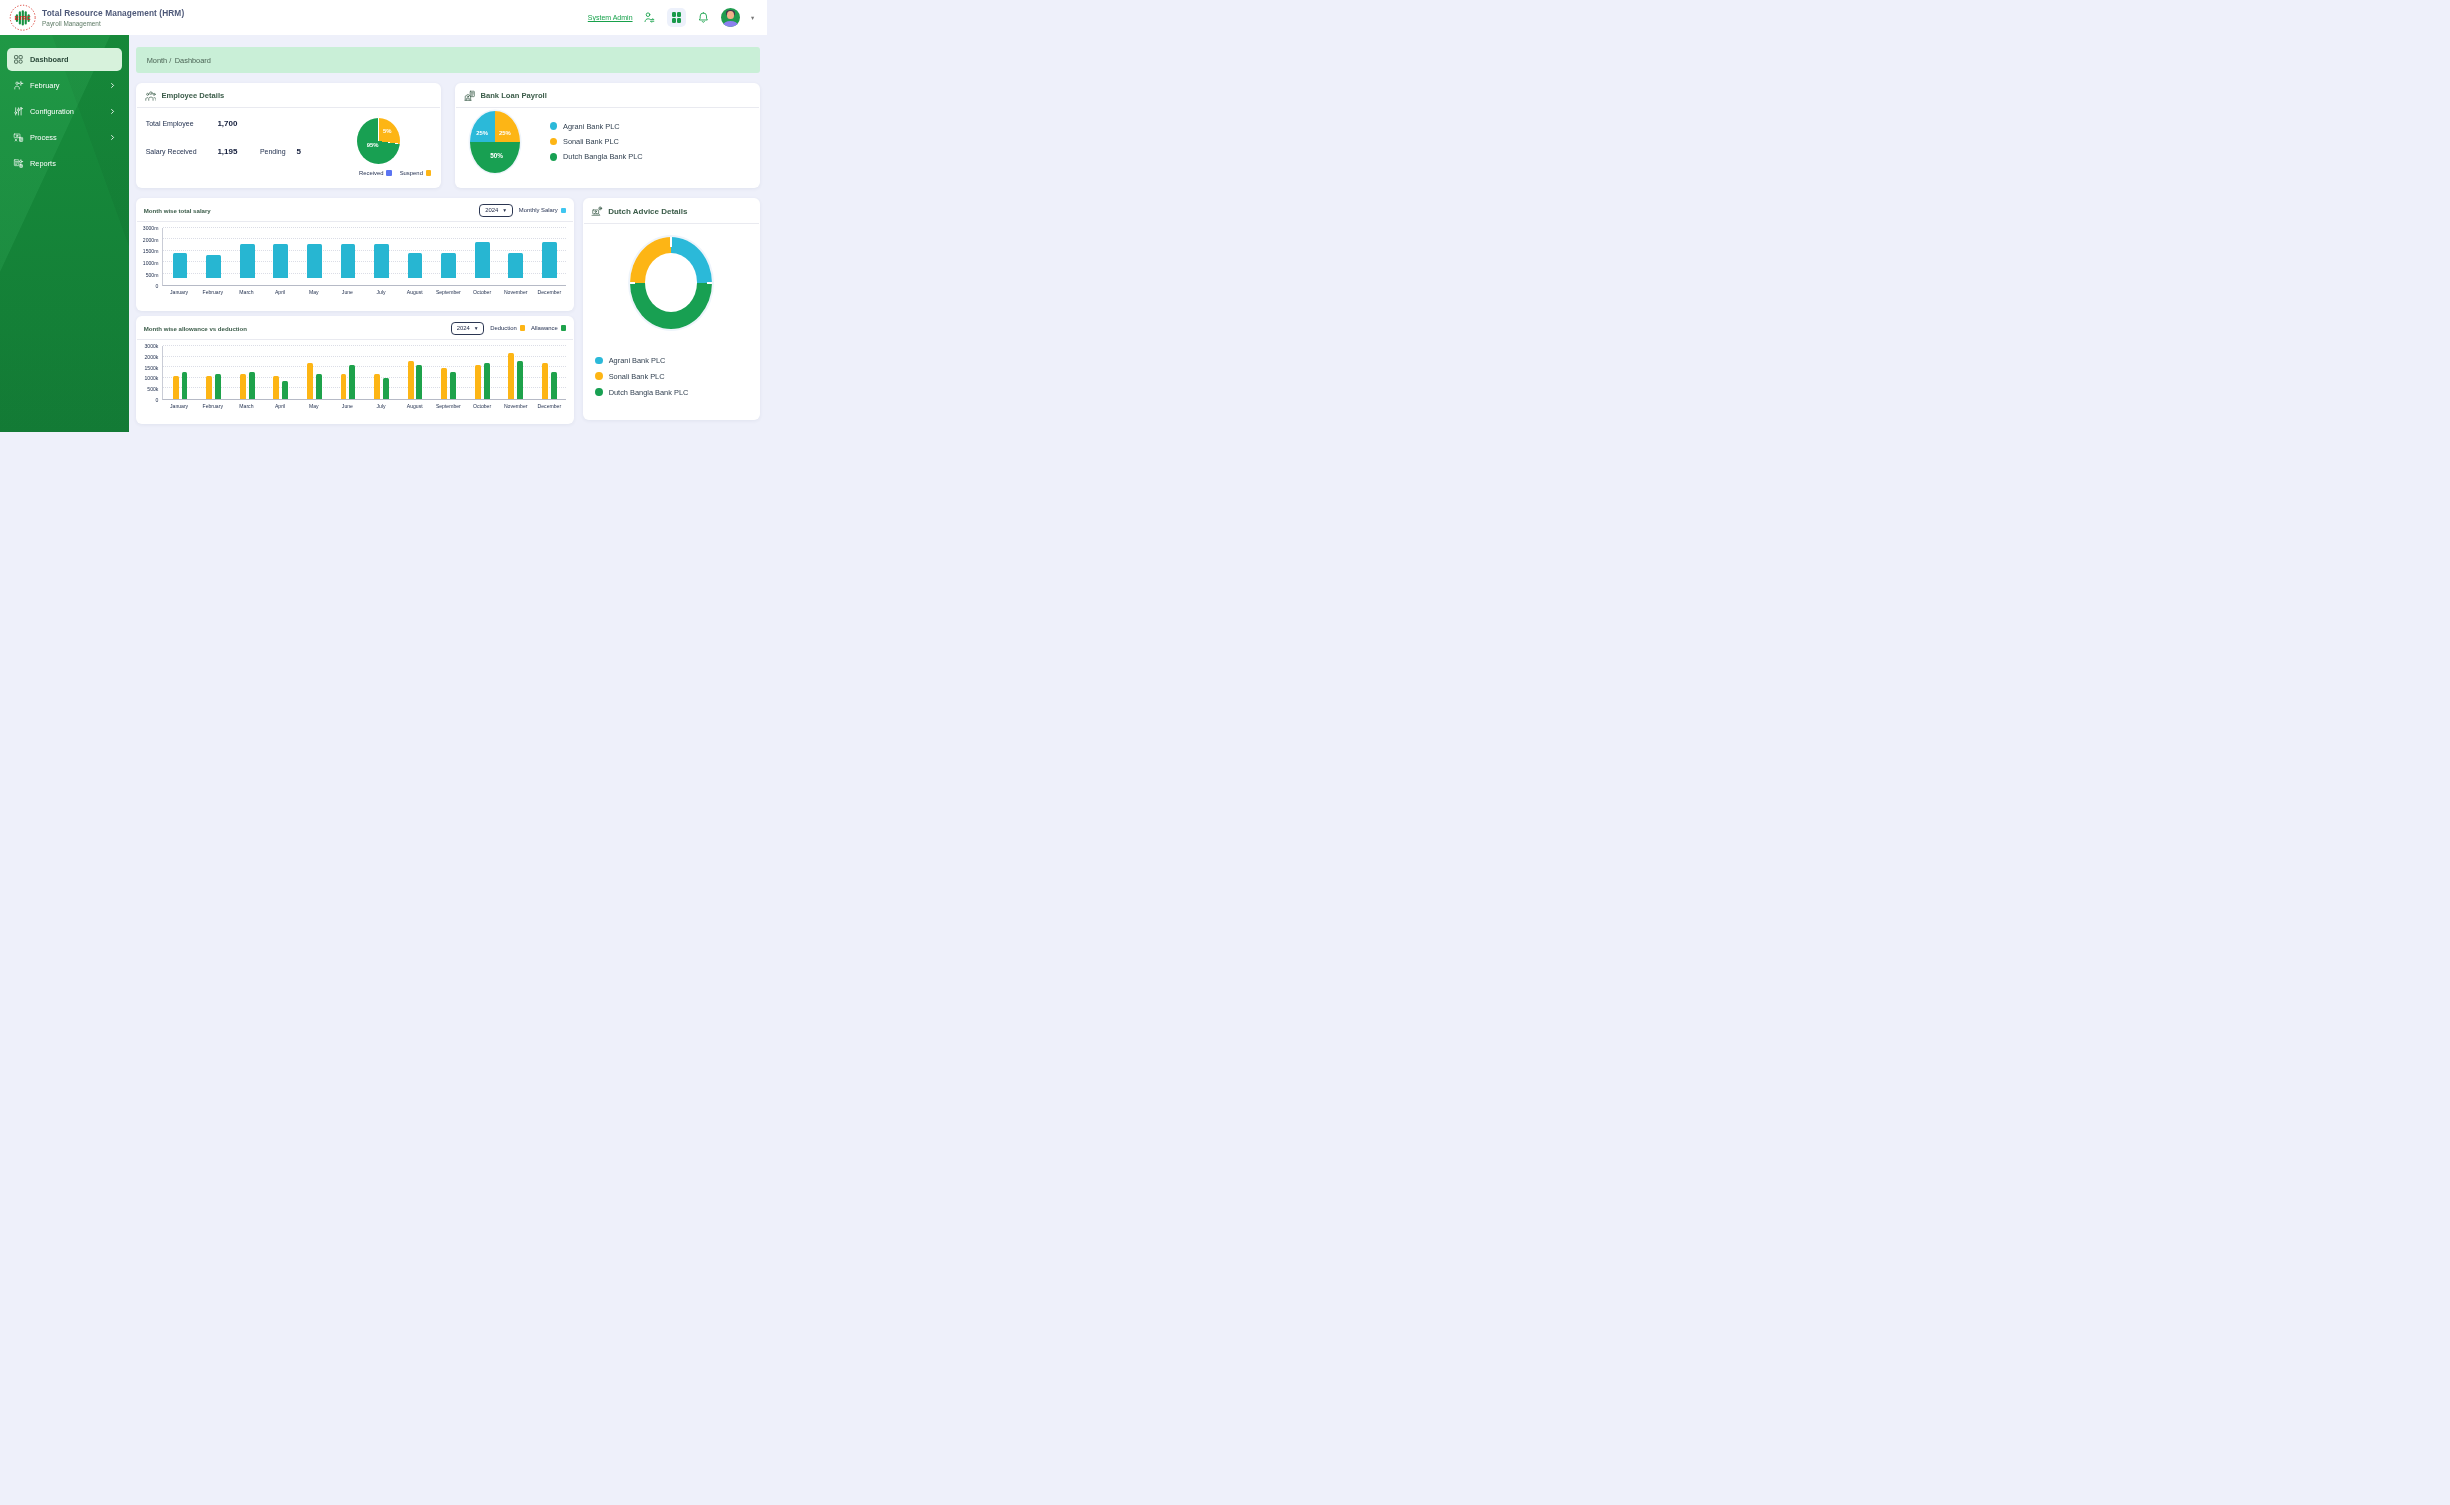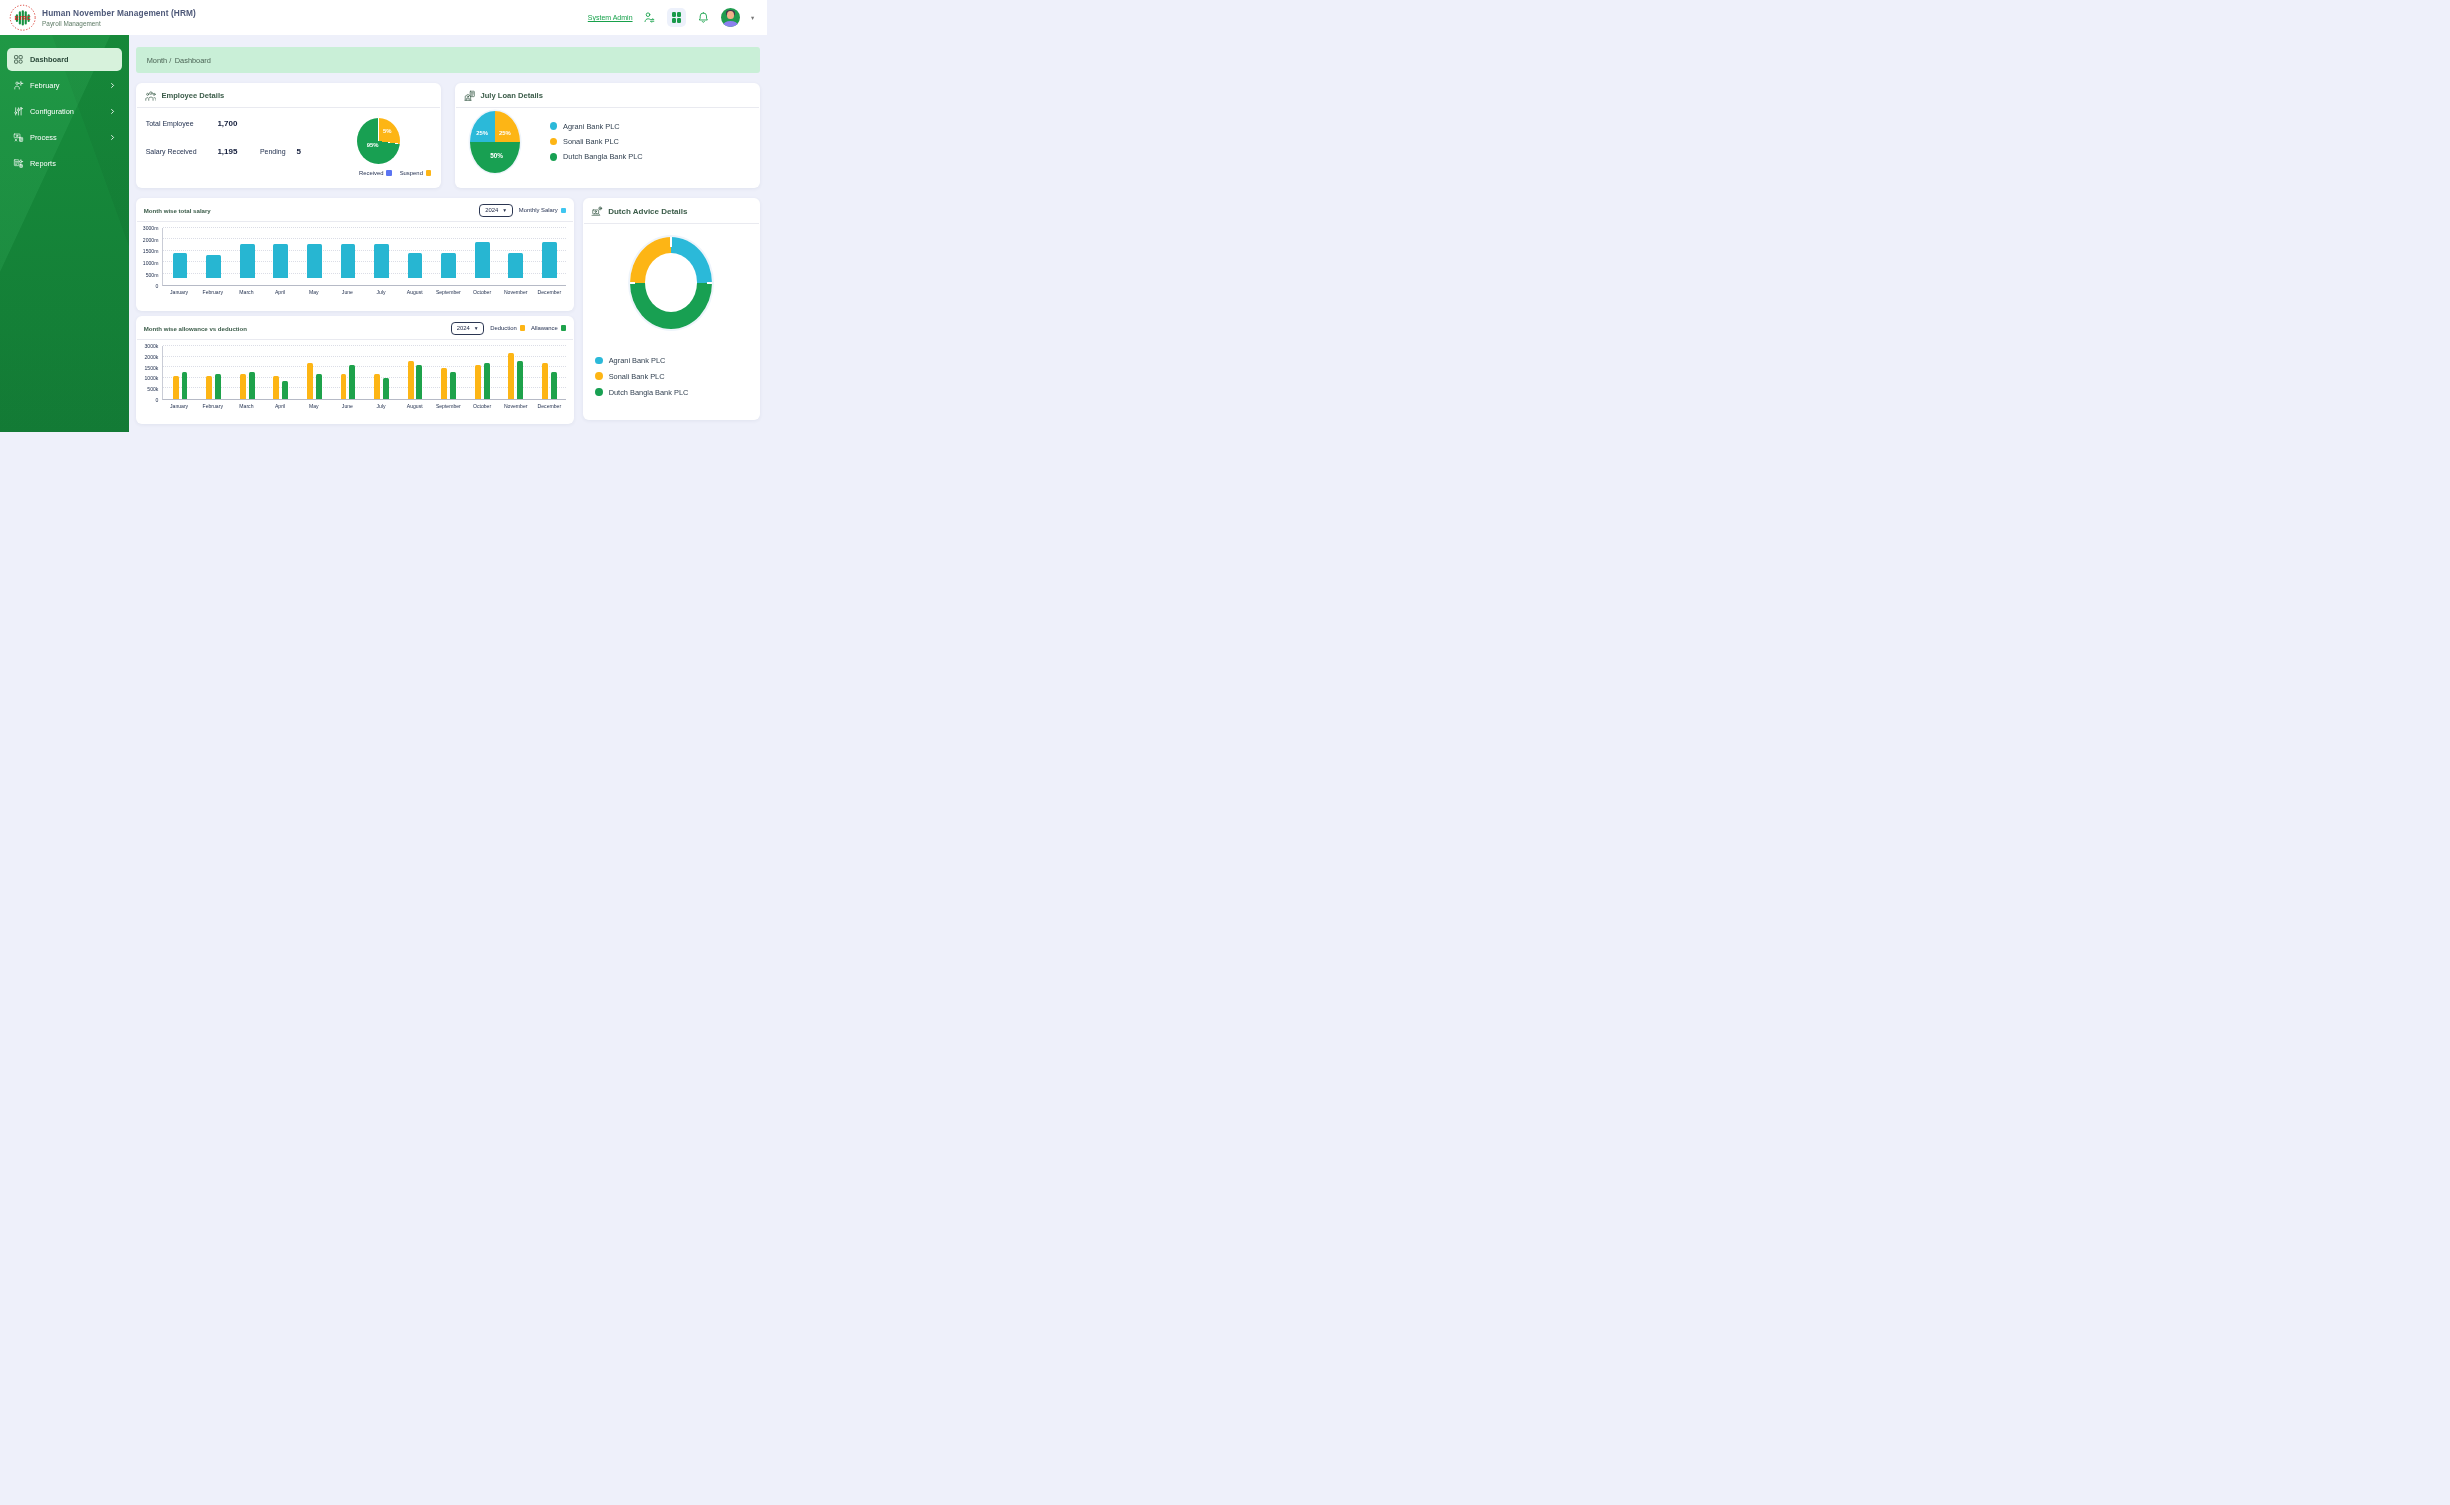--- a/index.html
+++ b/index.html
@@ -135,21 +135,21 @@
           <rect x="14" y="21" width="4.4" height="16" rx="2.2"></rect>
           <rect x="20" y="15" width="4.4" height="27" rx="2.2"></rect>
           <rect x="26" y="13" width="4.4" height="31" rx="2.2"></rect>
           <rect x="32" y="15" width="4.4" height="27" rx="2.2"></rect>
           <rect x="38" y="21" width="4.4" height="16" rx="2.2"></rect>
         </g>
         <text x="28" y="32.5" font-size="12" font-weight="bold" fill="#e01f1f" text-anchor="middle" font-family="Liberation Sans, sans-serif">BTRC</text>
       </svg>
     </div>
     <div class="brand">
-      <div class="brand-title">Human November Management (HRM)</div>
+      <div class="brand-title">Total Resource Management (HRM)</div>
       <div class="brand-sub">Payroll Management</div>
     </div>
     <div class="header-right">
       <span class="admin-link">System Admin</span>
       <span class="hicon">
         <svg viewBox="0 0 24 24" fill="none" stroke="#17a14b" stroke-width="1.7" stroke-linecap="round" stroke-linejoin="round">
           <circle cx="9.5" cy="7" r="3.4"></circle>
           <path d="M3.8 20c.5-3.4 2.7-5.2 5.9-5.2 1 0 1.9.2 2.7.5"></path>
           <path d="M14.2 16.3h6.3l-1.9-1.9M20.5 19.4h-6.3l1.9 1.9"></path>
         </svg>
@@ -313,21 +313,21 @@
             <span class="c-ic">
               <svg viewBox="0 0 24 24" fill="none" stroke="currentColor" stroke-width="1.4" stroke-linecap="round" stroke-linejoin="round">
                 <rect x="12.5" y="2.5" width="8.5" height="11" rx="1"></rect>
                 <path d="M14.5 5.5h4.5M14.5 8h4.5M14.5 10.5h3"></path>
                 <path d="M2.5 21V12.5L8 9l5.5 3.5V21"></path>
                 <path d="M5.5 21v-4.5h5V21"></path>
                 <circle cx="8" cy="13.5" r="1.3"></circle>
                 <path d="M2 21h12.5"></path>
               </svg>
             </span>
-            <span class="card-title">July Loan Details</span>
+            <span class="card-title">Bank Loan Payroll</span>
           </div>
           <div class="divider"></div>
           <div class="loan-body">
             <div class="pie loan-pie" id="loan-pie" style="background: conic-gradient(rgb(255, 255, 255) 0deg, rgb(255, 255, 255) 0.9deg, rgb(253, 181, 21) 0.9deg, rgb(253, 181, 21) 89.1deg, rgb(255, 255, 255) 89.1deg, rgb(255, 255, 255) 90deg, rgb(255, 255, 255) 90deg, rgb(255, 255, 255) 90.9deg, rgb(24, 160, 82) 90.9deg, rgb(24, 160, 82) 269.1deg, rgb(255, 255, 255) 269.1deg, rgb(255, 255, 255) 270deg, rgb(255, 255, 255) 270deg, rgb(255, 255, 255) 270.9deg, rgb(43, 185, 217) 270.9deg, rgb(43, 185, 217) 359.1deg, rgb(255, 255, 255) 359.1deg, rgb(255, 255, 255) 360deg);">
               <span class="pie-lab loan-lab-c">25%</span>
               <span class="pie-lab loan-lab-y">25%</span>
               <span class="pie-lab loan-lab-g">50%</span>
             </div>
             <div class="bank-legend">
               <span class="bl-item">

